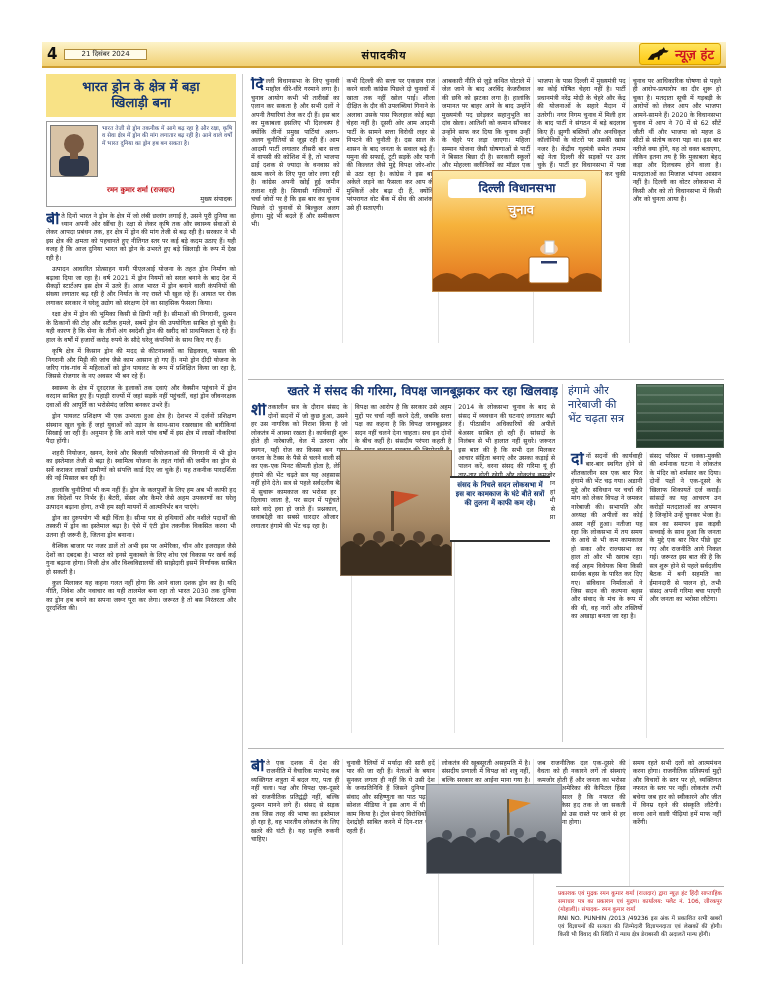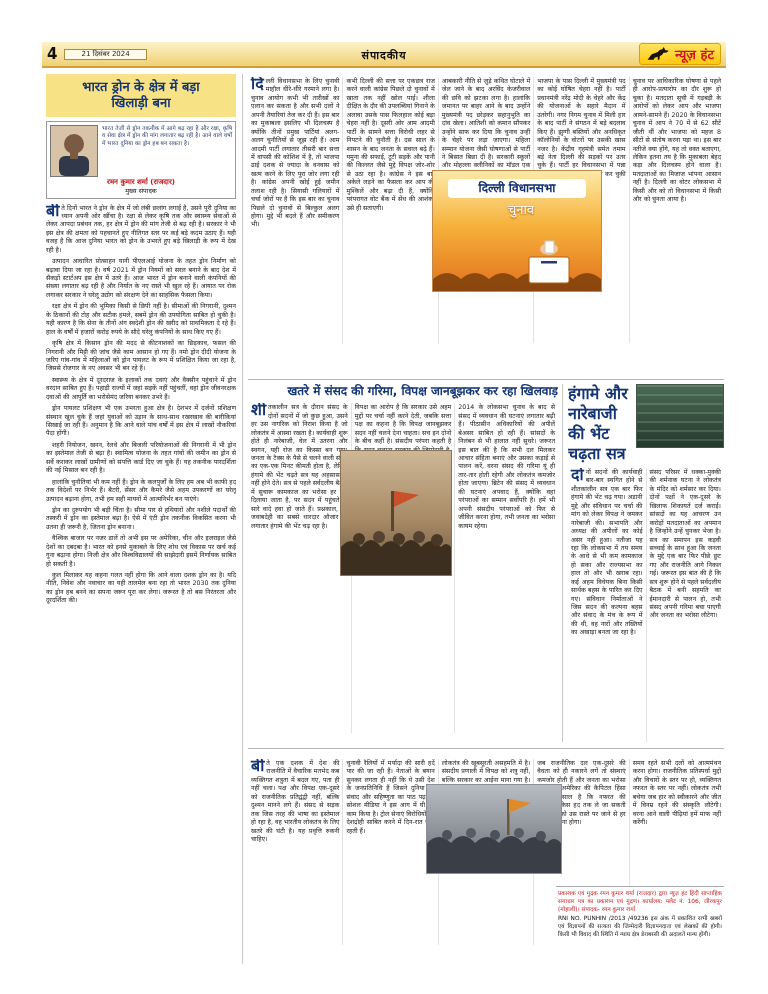--- a/index.html
+++ b/index.html
@@ -18,54 +18,54 @@
   .body-text,.tcol{font-size:6.3px;line-height:1.34;text-align:justify;color:#1c1c1c;}
   .dropcap{float:left;font-size:16px;line-height:14px;font-weight:700;color:#143572;padding:0 2px 0 0;}
   h1,h2,h3{margin:0;}
   
   .left-article{position:absolute;left:46px;top:74px;width:190px;height:890px;overflow:hidden;}
   .left-headline{background:#f8e286;color:#143572;font-size:13px;font-weight:700;line-height:1.25;text-align:center;padding:5px 18px;}
   .author-box{border:1px solid #9a9a9a;margin-top:4px;padding:3px;}
   .author-row{display:flex;gap:4px;}
   .author-photo{width:46px;height:50px;border:1px solid #777;flex:0 0 auto;}
   .author-caption{font-size:5.8px;line-height:1.35;color:#2a3a6a;text-align:justify;}
-  .author-name{font-size:7px;font-weight:700;color:#c2151b;text-align:center;margin-top:0;}
-  .author-title{font-size:6.5px;color:#222;text-align:center;}
+  .author-name{font-size:7px;font-weight:700;color:#c2151b;text-align:center;margin-top:8px;}
+  .author-title{font-size:6.5px;color:#222;text-align:right;}
   .left-body{margin-top:5px;height:740px;overflow:hidden;}
   .left-body p{margin:0 0 3px 0;text-indent:6px;}
   .left-body p.first{text-indent:0;}
   
   .vdiv{position:absolute;width:1px;background:#c9c9c9;}
   .hdiv{position:absolute;height:1px;background:#b5b5b5;}
   
   .main-article{position:absolute;left:248px;top:72px;width:476px;height:304px;overflow:hidden;}
   .main-headline{font-size:14.5px;font-weight:700;color:#143572;text-align:center;line-height:1.2;}
   .cols{display:flex;gap:0;margin-top:5px;overflow:hidden;}
   .tcol{flex:1;overflow:hidden;padding:0 3px;}
   .tcol + .tcol{border-left:1px solid #e2e2e2;}
   .cols-main{height:266px;}
   .delhi-img{position:absolute;left:184px;top:98px;width:168px;height:120px;border:1px solid #c08a4a;
         background:linear-gradient(180deg,#fde9a8 0%,#f6b23b 45%,#e2711d 100%);overflow:hidden;}
   .delhi-pill{margin:8px auto 0 auto;width:80%;background:#ffffff;border-radius:4px;padding:3px 2px;
         text-align:center;font-size:12px;font-weight:800;color:#14316e;line-height:1.1;}
-  .delhi-sub{text-align:center;font-size:13px;font-weight:400;color:#ffffff;margin-top:2px;text-shadow:0 1px 2px #a34d00;margin-left:8px;}
+  .delhi-sub{text-align:center;font-size:13px;font-weight:700;color:#ffffff;margin-top:2px;text-shadow:0 1px 2px #a34d00;margin-left:8px;}
   .delhi-art{position:absolute;left:0;bottom:0;width:100%;height:52px;}
   
   .mid-left{position:absolute;left:248px;top:384px;width:310px;height:358px;overflow:hidden;}
   .mid-headline{font-size:12px;font-weight:700;color:#143572;text-align:right;line-height:1.2;}
   .cols-mid{height:330px;}
   .protest-img{position:absolute;left:92px;top:66px;width:110px;height:124px;border:1px solid #8a7258;
         background:linear-gradient(180deg,#cdb796 0%,#a88a66 55%,#6d5640 100%);overflow:hidden;}
   .pull-quote{position:absolute;left:202px;top:92px;width:100px;height:66px;background:#ffffff;
         border-top:2px solid #333;border-bottom:2px solid #333;padding:3px 2px;box-sizing:border-box;
         font-size:7px;font-weight:700;color:#14366e;line-height:1.3;text-align:center;overflow:hidden;}
   
   .mid-right{position:absolute;left:568px;top:384px;width:156px;height:358px;overflow:hidden;}
   .mr-head{display:flex;gap:4px;align-items:flex-start;}
-  .mr-headline{flex:1;font-size:16px;font-weight:700;color:#143572;line-height:1.25;}
+  .mr-headline{flex:1;font-size:11px;font-weight:400;color:#143572;line-height:1.25;}
   .parliament-img{width:86px;height:62px;flex:0 0 auto;border:1px solid #44584a;
         background:linear-gradient(180deg,#4a6b53 0%,#243a2c 100%);
         background-image:repeating-linear-gradient(180deg,rgba(255,255,255,.14) 0 2px,rgba(0,0,0,0) 2px 9px),
                          linear-gradient(180deg,#4a6b53 0%,#243a2c 100%);}
   .cols-mr{height:286px;margin-top:4px;}
   
   .bottom-article{position:absolute;left:248px;top:754px;width:476px;height:212px;overflow:hidden;}
   .bottom-headline{font-size:12.5px;font-weight:700;color:#143572;text-align:center;line-height:1.2;}
   .cols-bottom{height:186px;}
   .crowd-img{position:absolute;left:178px;top:30px;width:134px;height:88px;border:1px solid #8d9197;
@@ -160,20 +160,21 @@
         <path d="M0 96 Q10 84 20 96 Q30 82 40 96 Q50 84 60 96 Q70 82 80 96 Q90 84 100 96 Q105 90 110 96 L110 124 L0 124 Z" fill="#3d2f20"></path>
         <circle cx="18" cy="88" r="6" fill="#4a3826"></circle>
           <circle cx="38" cy="86" r="6" fill="#554231"></circle>
         <circle cx="58" cy="88" r="6" fill="#4a3826"></circle>
           <circle cx="78" cy="86" r="6" fill="#554231"></circle>
         <circle cx="96" cy="89" r="6" fill="#4a3826"></circle>
         <rect x="50" y="40" width="3" height="40" fill="#5a4630"></rect>
         <polygon points="53,40 78,44 53,56" fill="#c8502a"></polygon>
       </svg>
     </div>
+    <div class="pull-quote">संसद के निचले सदन लोकसभा में इस बार कामकाज के घंटे बीते सत्रों की तुलना में काफी कम रहे।</div>
   </div>
 
   <div class="mid-right">
     <div class="mr-head">
       <h2 class="mr-headline">हंगामे और नारेबाजी की भेंट चढ़ता सत्र</h2>
       <div class="parliament-img"></div>
     </div>
     <div class="cols cols-mr">
       <div class="tcol"><span class="dropcap">दो</span><span>नों सदनों की कार्यवाही बार-बार स्थगित होने से शीतकालीन सत्र एक बार फिर हंगामे की भेंट चढ़ गया। अडानी मुद्दे और संविधान पर चर्चा की मांग को लेकर विपक्ष ने जमकर नारेबाजी की। सभापति और अध्यक्ष की अपीलों का कोई असर नहीं हुआ। नतीजा यह रहा कि लोकसभा में तय समय के आधे से भी कम कामकाज हो सका और राज्यसभा का हाल तो और भी खराब रहा। कई अहम विधेयक बिना किसी सार्थक बहस के पारित कर दिए गए। संविधान निर्माताओं ने जिस सदन की कल्पना बहस और संवाद के मंच के रूप में की थी, वह नारों और तख्तियों का अखाड़ा बनता जा रहा है।</span></div>
       <div class="tcol">संसद परिसर में धक्का-मुक्की की शर्मनाक घटना ने लोकतंत्र के मंदिर को शर्मसार कर दिया। दोनों पक्षों ने एक-दूसरे के खिलाफ शिकायतें दर्ज कराईं। सांसदों का यह आचरण उन करोड़ों मतदाताओं का अपमान है जिन्होंने उन्हें चुनकर भेजा है। सत्र का समापन इस कड़वी सच्चाई के साथ हुआ कि जनता के मुद्दे एक बार फिर पीछे छूट गए और राजनीति आगे निकल गई। जरूरत इस बात की है कि सत्र शुरू होने से पहले सर्वदलीय बैठक में बनी सहमति का ईमानदारी से पालन हो, तभी संसद अपनी गरिमा बचा पाएगी और जनता का भरोसा लौटेगा।</div>

